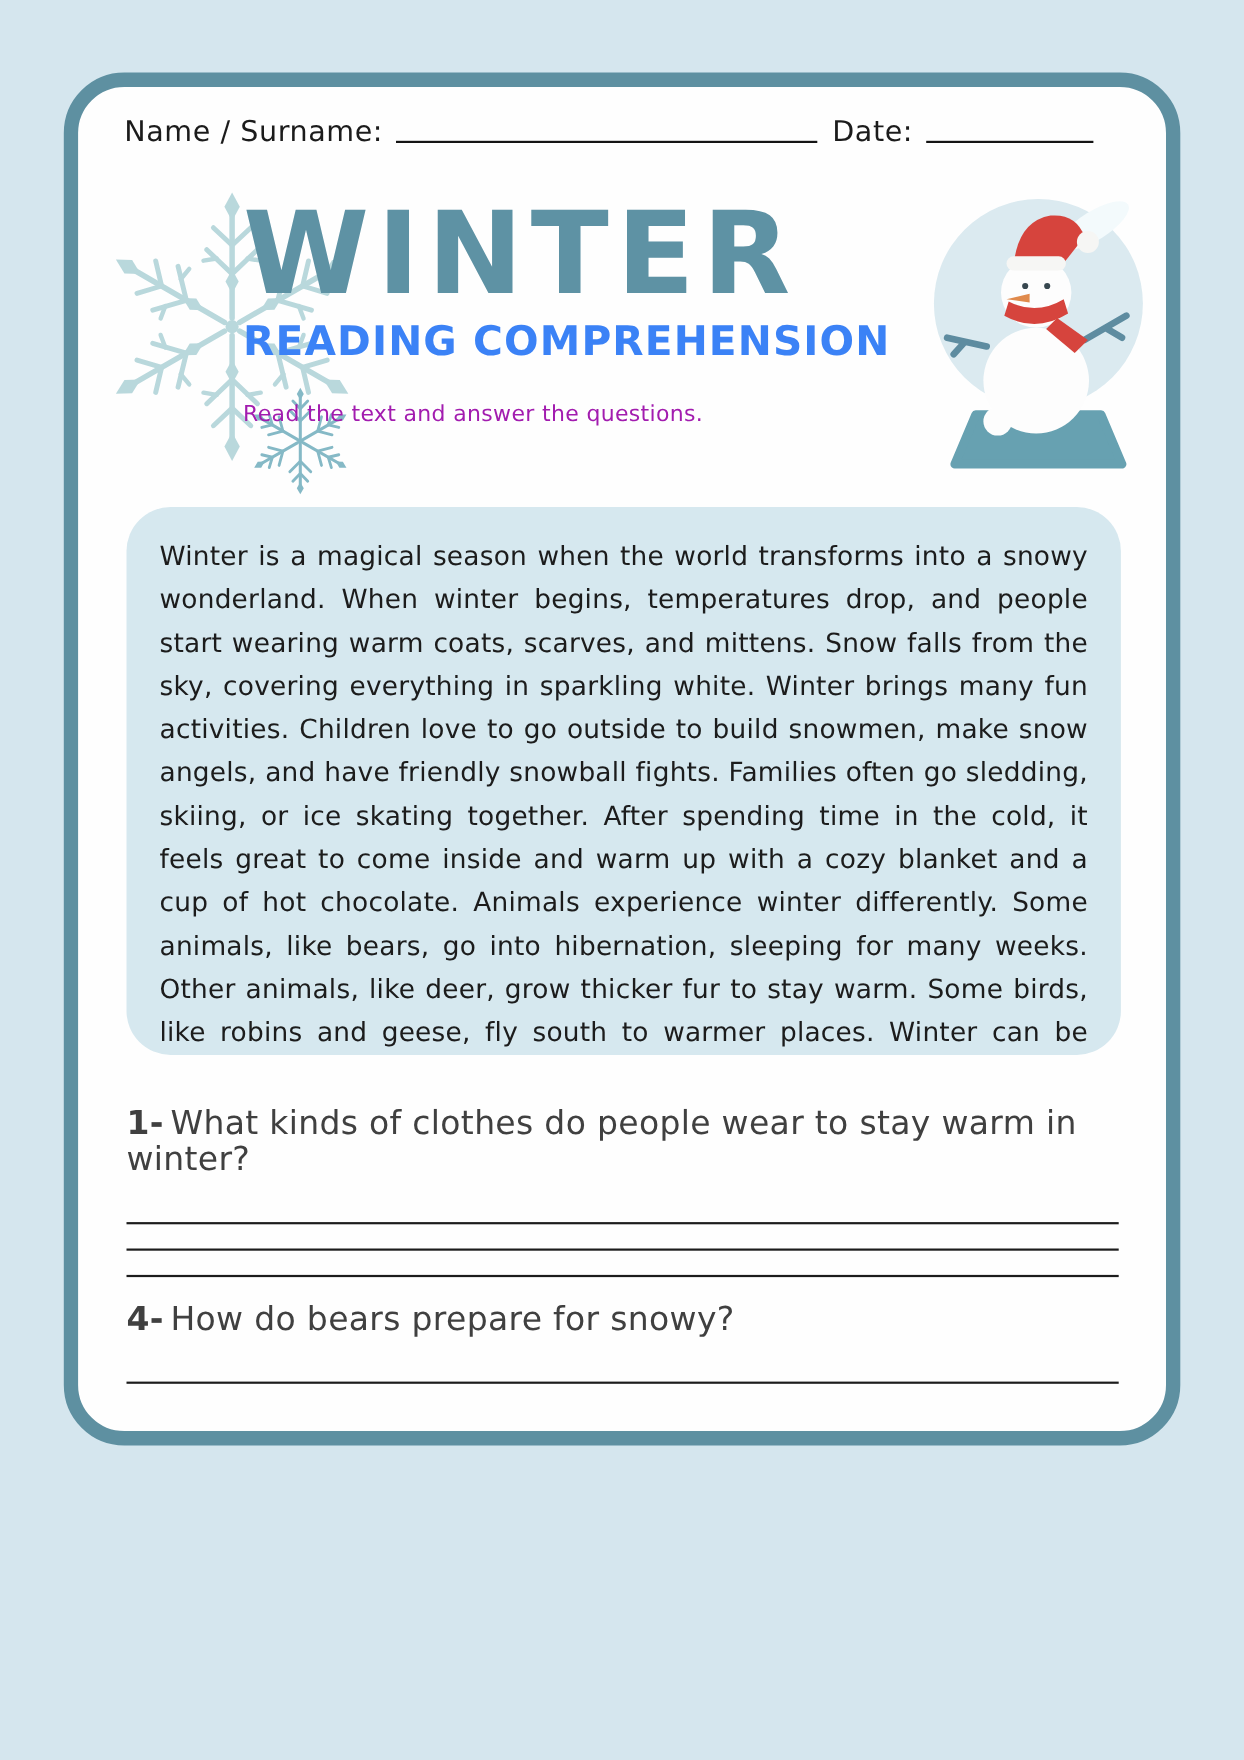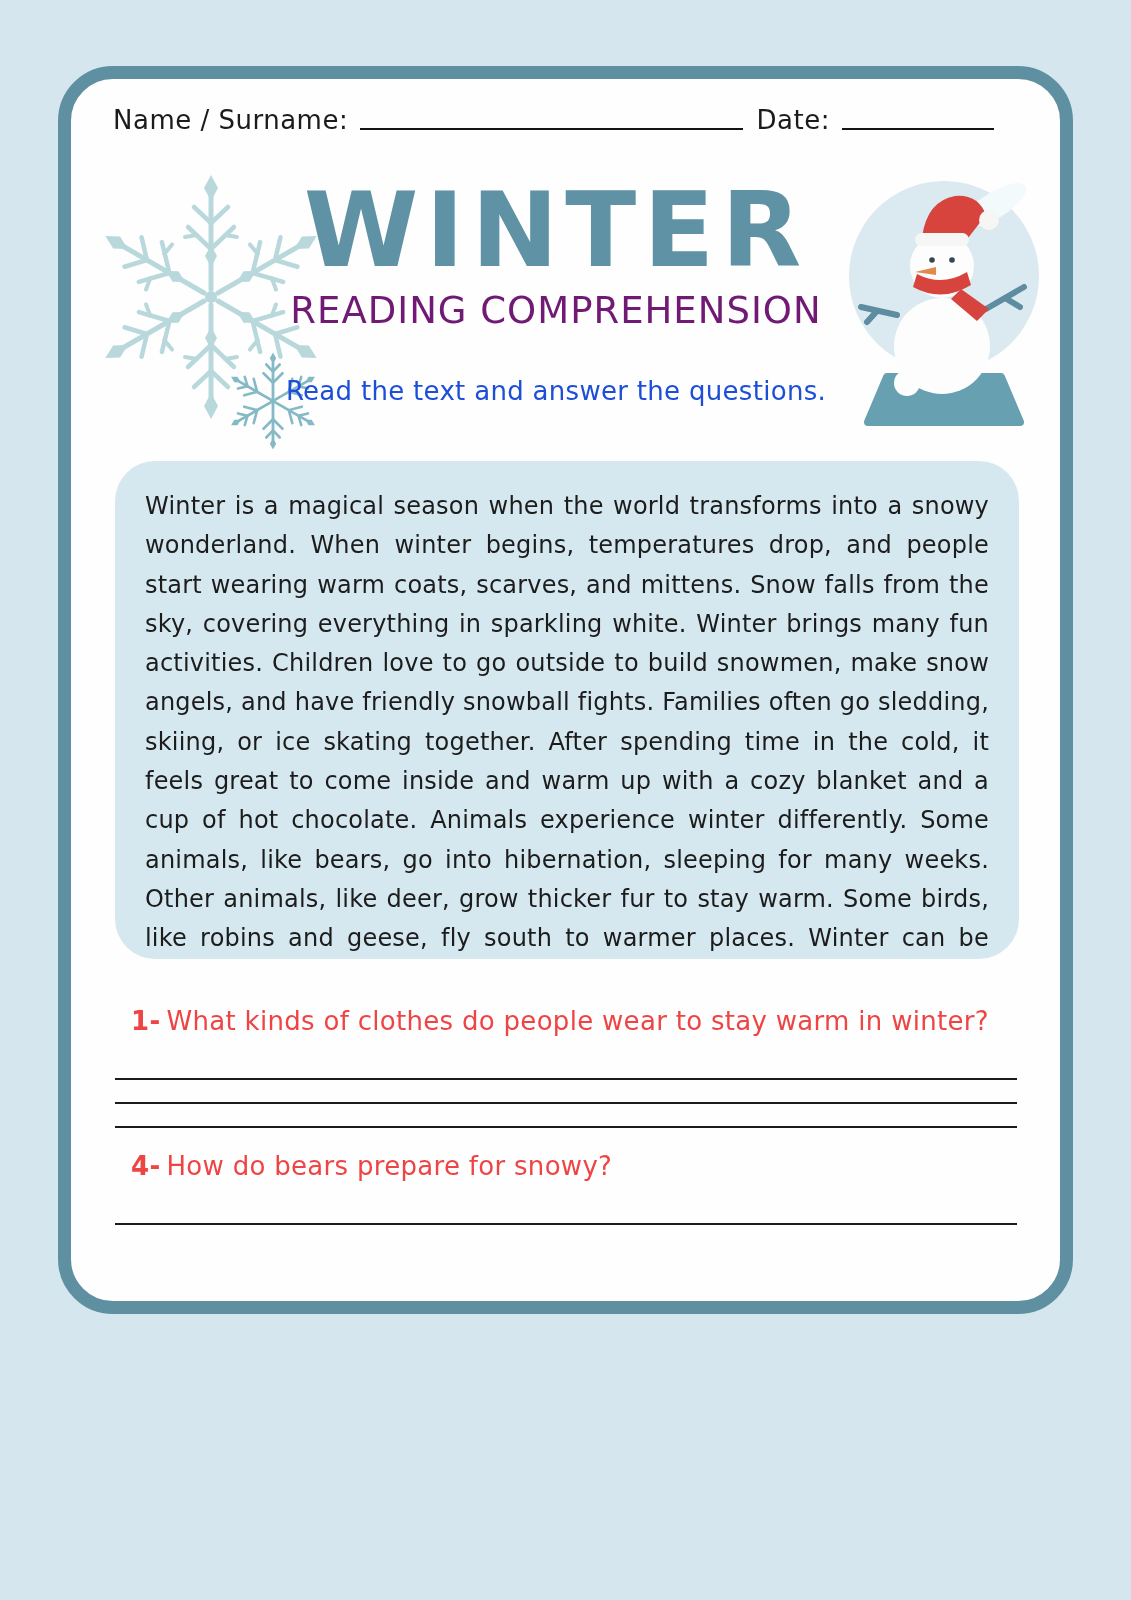--- a/index.html
+++ b/index.html
@@ -18,43 +18,43 @@
   .top-row{
     position:absolute;left:42px;right:66px;top:26px;
     display:flex;align-items:flex-end;font-size:26px;color:#1b1b1b;
   }
   .top-row .lbl{white-space:nowrap;letter-spacing:.5px;}
   .fill-line{flex:1;border-bottom:2px solid #141414;margin:0 14px 5px 12px;height:22px;}
   .date-line{width:152px;border-bottom:2px solid #141414;margin:0 0 5px 12px;height:22px;}
   
   .snowflake-large{position:absolute;left:14px;top:92px;}
   .snowflake-small{position:absolute;left:152px;top:272px;}
-  .title-wrap{position:absolute;left:150px;top:97px;width:670px;text-align:center;}
+  .title-wrap{position:absolute;left:150px;top:97px;width:670px;text-align:left;}
   .title{
     font-size:104px;line-height:1.05;font-weight:bold;letter-spacing:7px;
     color:#5e92a4;margin:0;
   }
   .subtitle{
-    font-size:37px;font-weight:normal;letter-spacing:1px;color:#701a75;margin:4px 0 0 0;
+    font-size:37px;font-weight:bold;letter-spacing:1px;color:#3b82f6;margin:4px 0 0 0;
   }
-  .instruction{font-size:26px;color:#1d4ed8;margin:44px 0 0 0;letter-spacing:.3px;}
+  .instruction{font-size:20px;color:#a21caf;margin:32px 0 0 0;letter-spacing:.3px;}
   .snow-globe{position:absolute;left:772px;top:84px;}
   
   .passage-box{
     position:absolute;left:44px;top:382px;width:904px;height:498px;
     box-sizing:border-box;background:#d6e8ef;border-radius:40px;
     padding:26px 30px;overflow:hidden;
   }
   .passage-text{
     margin:0;font-size:24px;line-height:39.3px;text-align:justify;color:#1c1c1c;
     letter-spacing:.2px;
   }
   
   .questions{position:absolute;left:44px;top:908px;width:902px;padding-top:18px;}
-  .q-text{margin:0 0 40px 16px;font-size:26px;line-height:33px;color:#ef4444;letter-spacing:.3px;}
+  .q-text{margin:0 0 40px 0;font-size:30px;line-height:33px;color:#404040;letter-spacing:.3px;}
   .q-num{font-weight:bold;margin-right:6px;}
   .answer-line{border-bottom:2px solid #1c1c1c;height:0;margin:0 0 22px 0;}
 </style>
 </head>
 <body>
 
 <div class="card">
 
   <div class="top-row">
     <span class="lbl">Name / Surname:</span>

